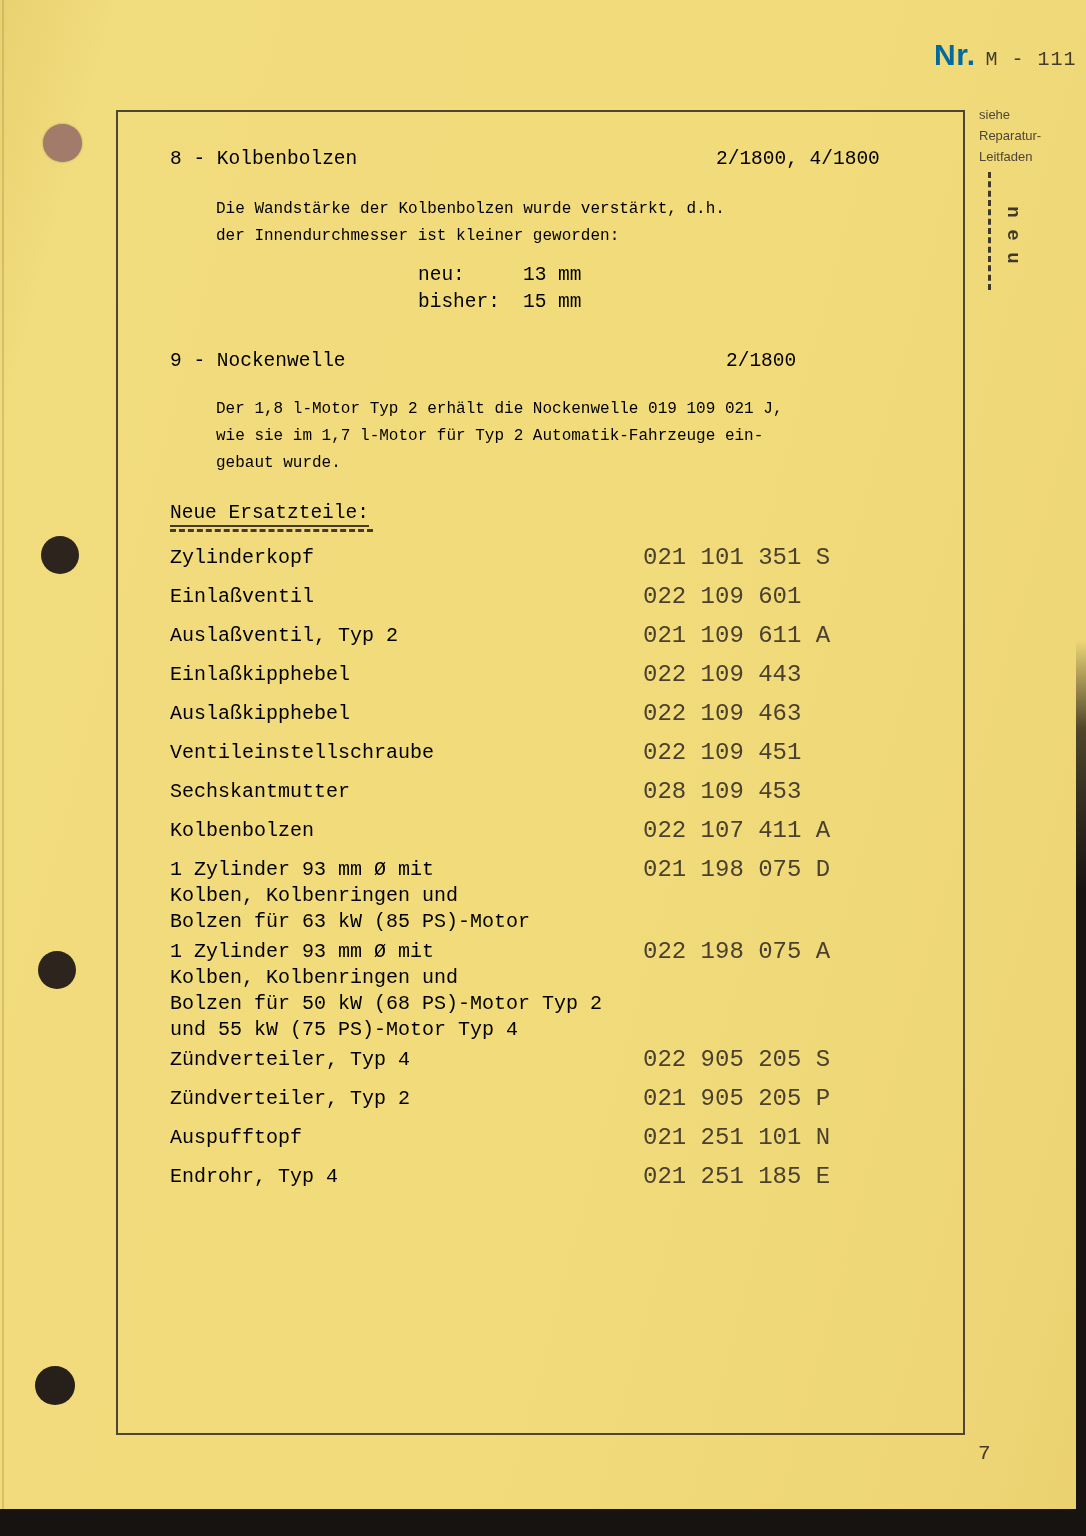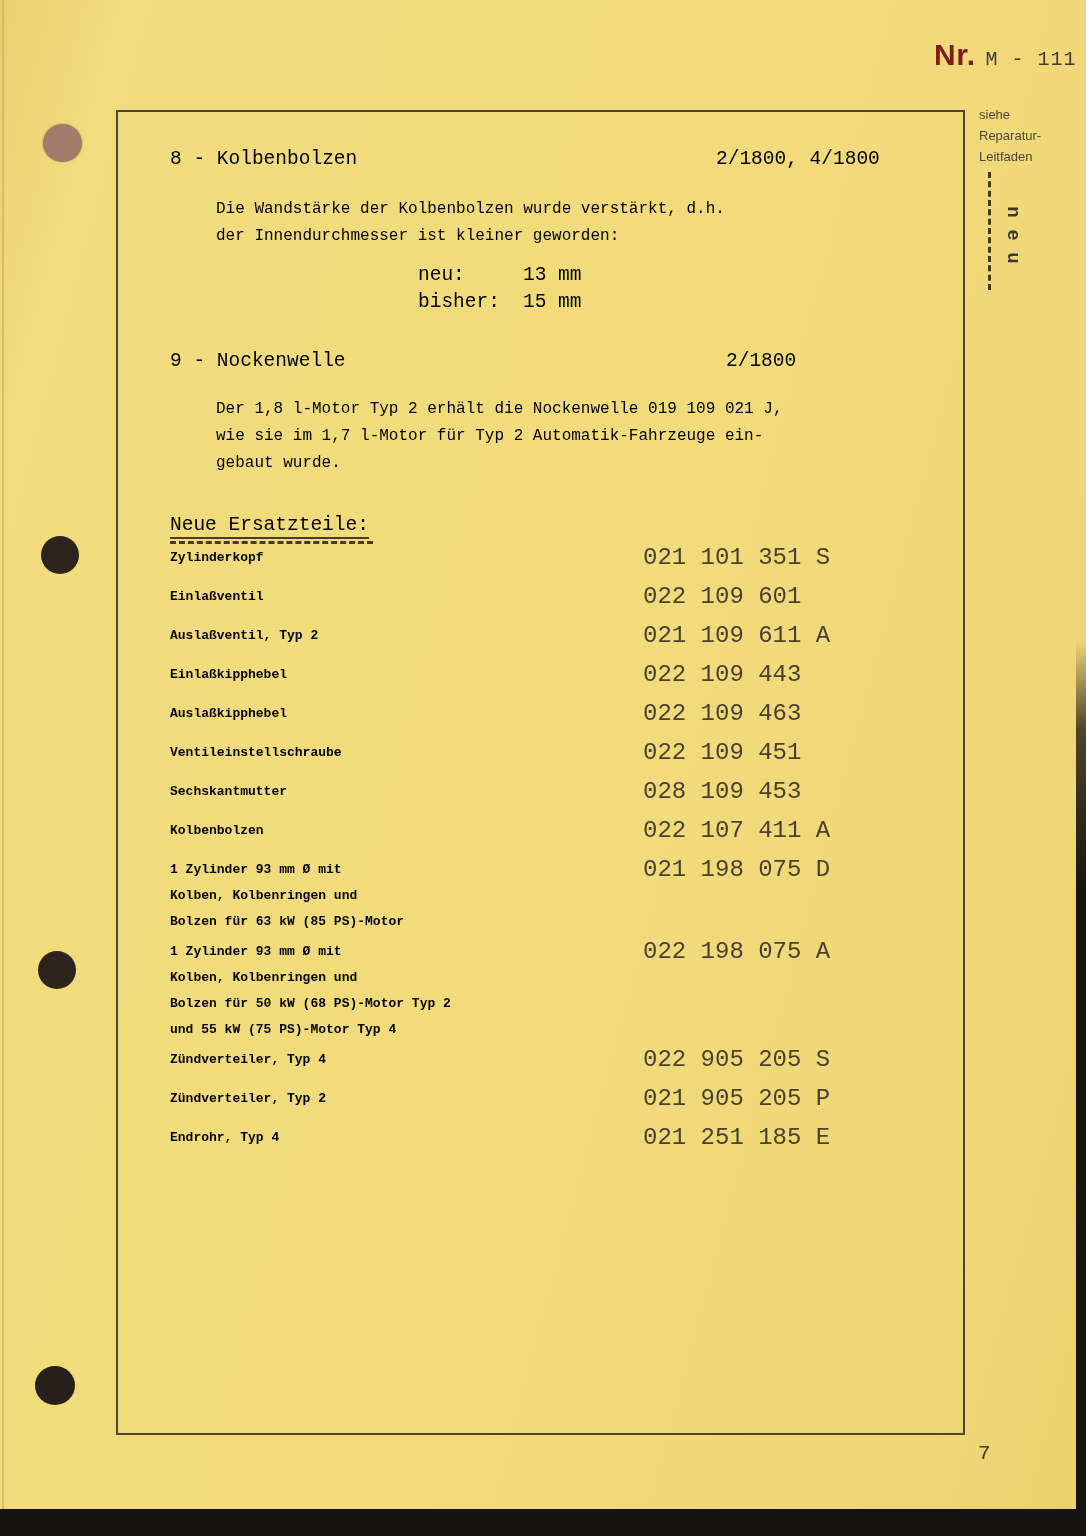--- a/index.html
+++ b/index.html
@@ -30,21 +30,21 @@
   .hole { position: absolute; border-radius: 50%; }
   .hole-1 { left: 43px; top: 124px; width: 39px; height: 38px; background: #a37b6b; box-shadow: 0 0 2px rgba(90,60,40,.5); }
   .hole-2 { left: 41px; top: 536px; width: 38px; height: 38px; background: #2c241d; }
   .hole-3 { left: 38px; top: 951px; width: 38px; height: 38px; background: #2c241d; }
   .hole-4 { left: 35px; top: 1366px; width: 40px; height: 39px; background: #27201a; }
 
   
   .doc-number { position: absolute; top: 38px; left: 934px; white-space: nowrap; }
   .doc-number .nr {
     font-family: "Liberation Sans", sans-serif;
-    font-weight: bold; font-size: 30px; color: #7f1d1d;
+    font-weight: bold; font-size: 30px; color: #0369a1;
     letter-spacing: 0.5px;
     text-align: right;
   }
   .doc-number .code {
     font-size: 20px; color: #443b2b; margin-left: 10px;
     letter-spacing: 1px;
   }
 
   
   .margin-note {
@@ -86,21 +86,21 @@
   .spec-label { position: absolute; left: 300px; white-space: nowrap; }
   .spec-value { position: absolute; left: 405px; white-space: nowrap; }
 
   .parts-heading { font-size: 19.5px; white-space: nowrap; }
   .parts-heading .text { border-bottom: 2px solid #463b2b; padding-bottom: 1px; display: inline-block; }
   .parts-heading .dashes { width: 203px; border-bottom: 3px dashed #463b2b; margin-top: 2px; }
 
   .parts-list { position: absolute; left: 52px; top: 433px; width: 760px; }
   .part-entry { position: relative; margin-bottom: 13px; }
   .part-entry.multi { margin-bottom: 4px; }
-  .part-name { font-size: 13px; line-height: 26px; white-space: nowrap; font-weight: bold; }
+  .part-name { font-size: 20px; line-height: 26px; white-space: nowrap; }
   .part-number {
     position: absolute; left: 473px; top: 0;
     font-size: 24px; line-height: 26px; white-space: nowrap; color: #4a4030;
   }
 
   .page-number { position: absolute; left: 978px; top: 1442px; font-size: 21px; color: #443b2b; }
 </style>
 </head>
 <body>
 
@@ -156,21 +156,21 @@
     <span class="title">Nockenwelle</span>
   </div>
   <div class="abs models" style="left:608px; top:238px;">2/1800</div>
 
   <div class="abs para" style="left:98px; top:284px;">
     <div>Der 1,8 l-Motor Typ 2 erhält die Nockenwelle 019 109 021 J,</div>
     <div>wie sie im 1,7 l-Motor für Typ 2 Automatik-Fahrzeuge ein-</div>
     <div>gebaut wurde.</div>
   </div>
 
-  <div class="abs parts-heading" style="left:52px; top:402px;">
+  <div class="abs parts-heading" style="left:52px; top:390px;">
     <span class="text">Neue Ersatzteile:</span>
     <div class="dashes"></div>
   </div>
 
   <div class="parts-list" id="parts-list">
       <div class="part-entry">
         <div class="part-name">
           <div>Zylinderkopf</div>
         </div>
         <div class="part-number">021 101 351 S</div>
@@ -241,20 +241,26 @@
         <div class="part-number">022 905 205 S</div>
       </div>
       <div class="part-entry">
         <div class="part-name">
           <div>Zündverteiler, Typ 2</div>
         </div>
         <div class="part-number">021 905 205 P</div>
       </div>
       <div class="part-entry">
         <div class="part-name">
+          <div>Auspufftopf</div>
+        </div>
+        <div class="part-number">021 251 101 N</div>
+      </div>
+      <div class="part-entry">
+        <div class="part-name">
           <div>Endrohr, Typ 4</div>
         </div>
         <div class="part-number">021 251 185 E</div>
       </div>
     </div>
 
 </div>
 
 <div class="page-number">7</div>
 

